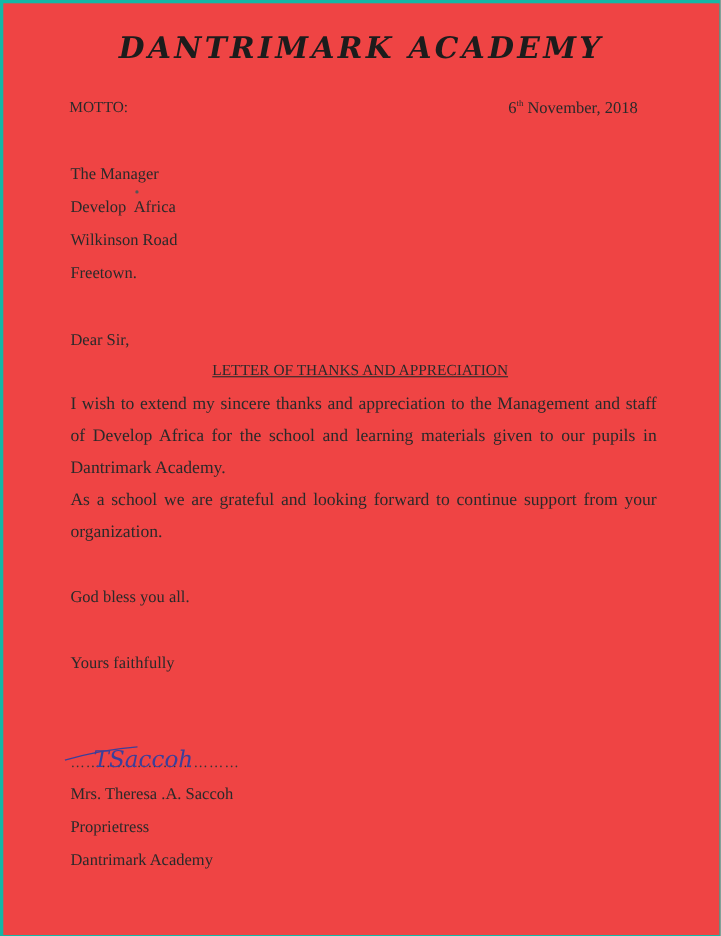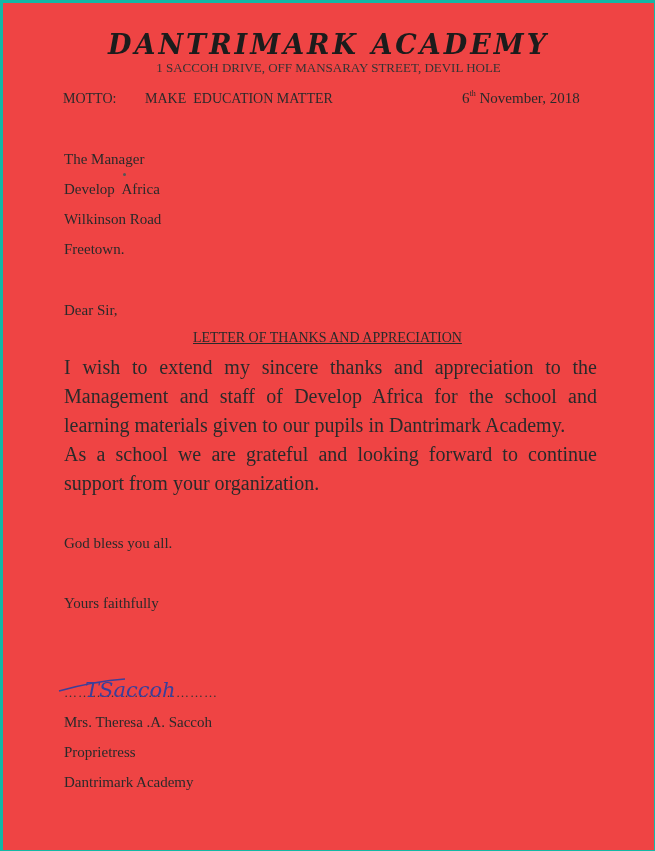--- a/index.html
+++ b/index.html
@@ -26,44 +26,42 @@
     .motto-label { left: 60px; top: 88px; font-size: 14px; }
     .motto-text { left: 142px; top: 88px; font-size: 14px; }
     .date { left: 459px; top: 86px; font-size: 15px; }
     .date sup { font-size: 8px; vertical-align: 7px; }
     .addr { left: 61px; font-size: 15px; }
     .subject {
       left: 190px; top: 327px; font-size: 14px; text-decoration: underline;
     }
     .para {
       position: absolute; left: 61px; width: 533px;
-      font-size: 20px; line-height: 29px; text-align: justify;
+      font-size: 16px; line-height: 29px; text-align: justify;
       white-space: normal; color: #2a2a2a;
     }
     .sig-line {
       left: 61px; top: 682px; font-size: 13px; letter-spacing: 1px; color: #333;
     }
     .signature {
       position: absolute; left: 52px; top: 668px; width: 140px; height: 34px;
     }
     .stray-dot {
       position: absolute; left: 120px; top: 170px; width: 3px; height: 3px;
       background: #555; border-radius: 50%;
     }
   </style>
 </head>
 <body>
 
 <div class="page">
 
   <div class="abs school-name">DANTRIMARK ACADEMY</div>
-  <div class="abs school-address">1 SACCOH DRIVE, OFF MANSARAY STREET, DEVIL HOLE</div>
 
   <div class="abs motto-label">MOTTO:</div>
-  <div class="abs motto-text" style="white-space:pre;">MAKE  EDUCATION MATTER</div>
 
   <div class="abs date"><span>6</span><sup>th</sup><span style="white-space:pre;margin-top:48px;"> November, 2018</span></div>
 
   <div class="abs addr" style="top:148px;">The Manager</div>
   <div class="stray-dot"></div>
   <div class="abs addr" style="top:178px; white-space:pre;">Develop  Africa</div>
   <div class="abs addr" style="top:208px;">Wilkinson Road</div>
   <div class="abs addr" style="top:238px;text-align:center;">Freetown.</div>
 
   <div class="abs addr" style="top:299px;">Dear Sir,</div>

